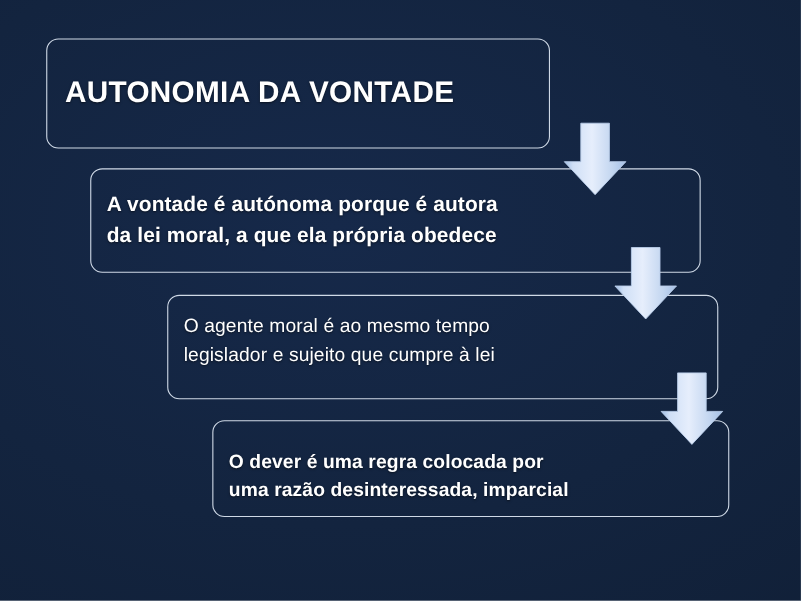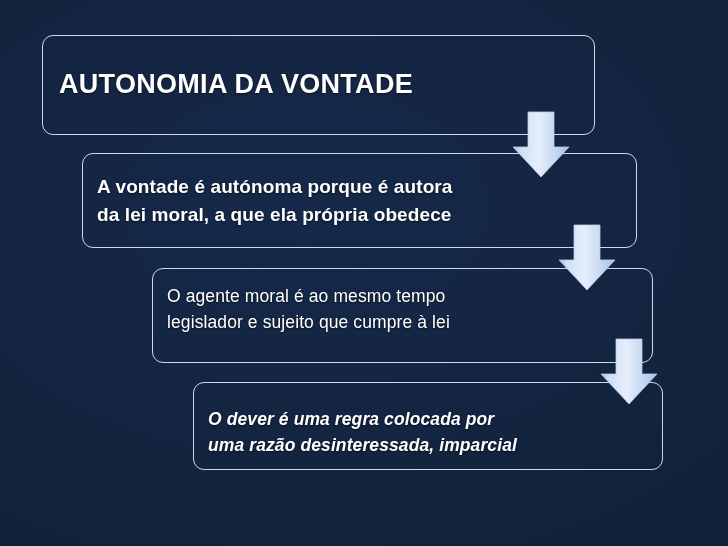--- a/index.html
+++ b/index.html
@@ -38,21 +38,21 @@
     color: #ffffff;
     white-space: pre-line;
     text-shadow: 0 1px 2px rgba(0,0,0,0.55);
     letter-spacing: 0.1px;
   }
 
   
   #node-title {
     left: 42px;
     top: 35px;
-    width: 553px;
+    width: 458px;
     height: 100px;
     padding: 0 12px 0 16px;
   }
   #node-title .node-text {
     font-size: 27px;
     font-weight: bold;
     line-height: 1.15;
     letter-spacing: 0.3px;
   }
 
@@ -84,21 +84,20 @@
     line-height: 1.45;
   }
 
   
   #node-step3 {
     left: 193px;
     top: 382px;
     width: 470px;
     height: 88px;
     padding: 13px 0 0 14px;
-    font-style: italic;
   }
   #node-step3 .node-text {
     font-size: 17.5px;
     font-weight: bold;
     line-height: 1.45;
   }
 
   
   .arrow {
     position: absolute;

